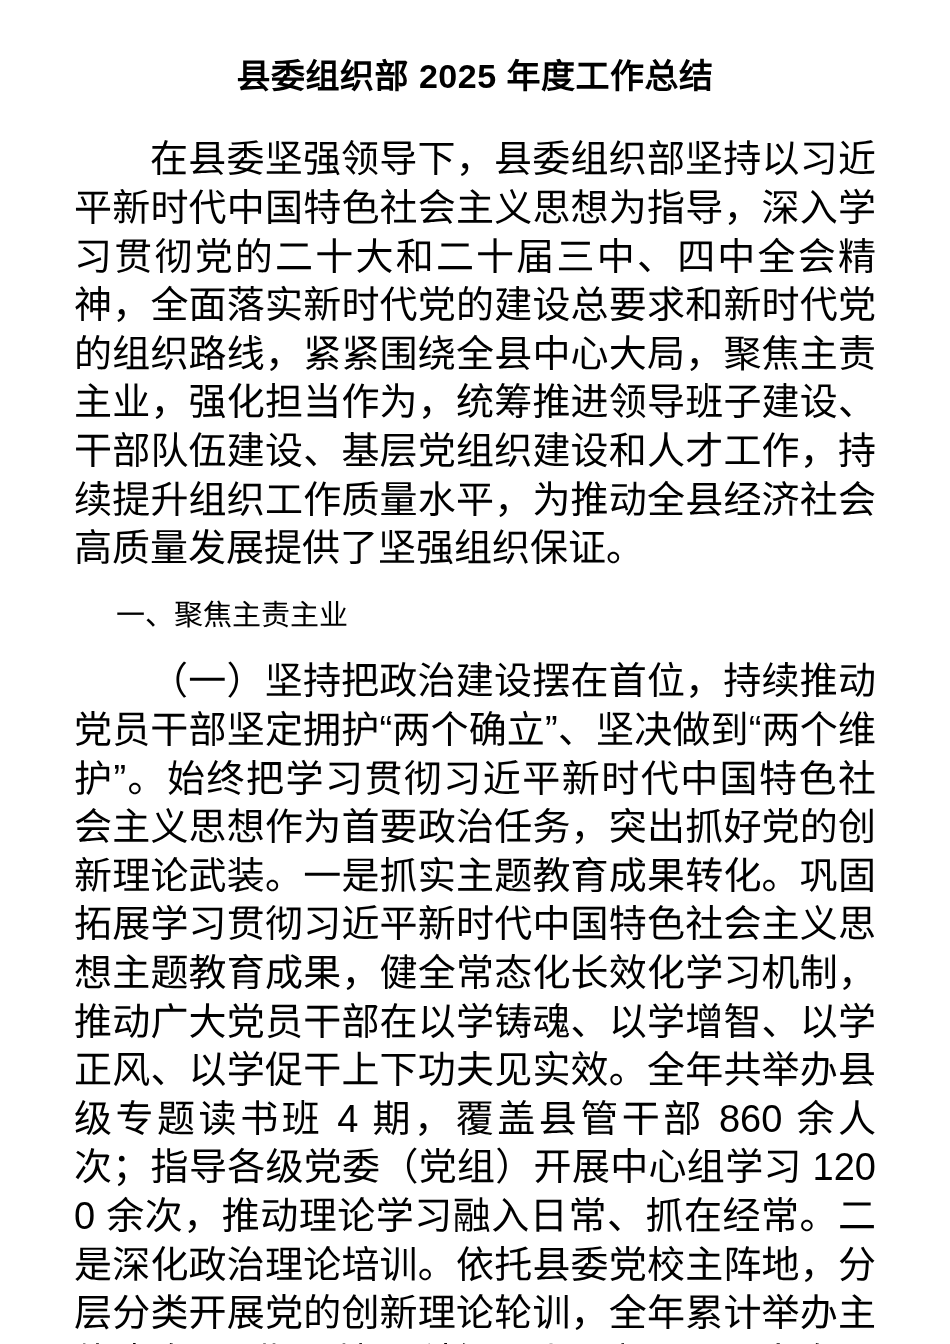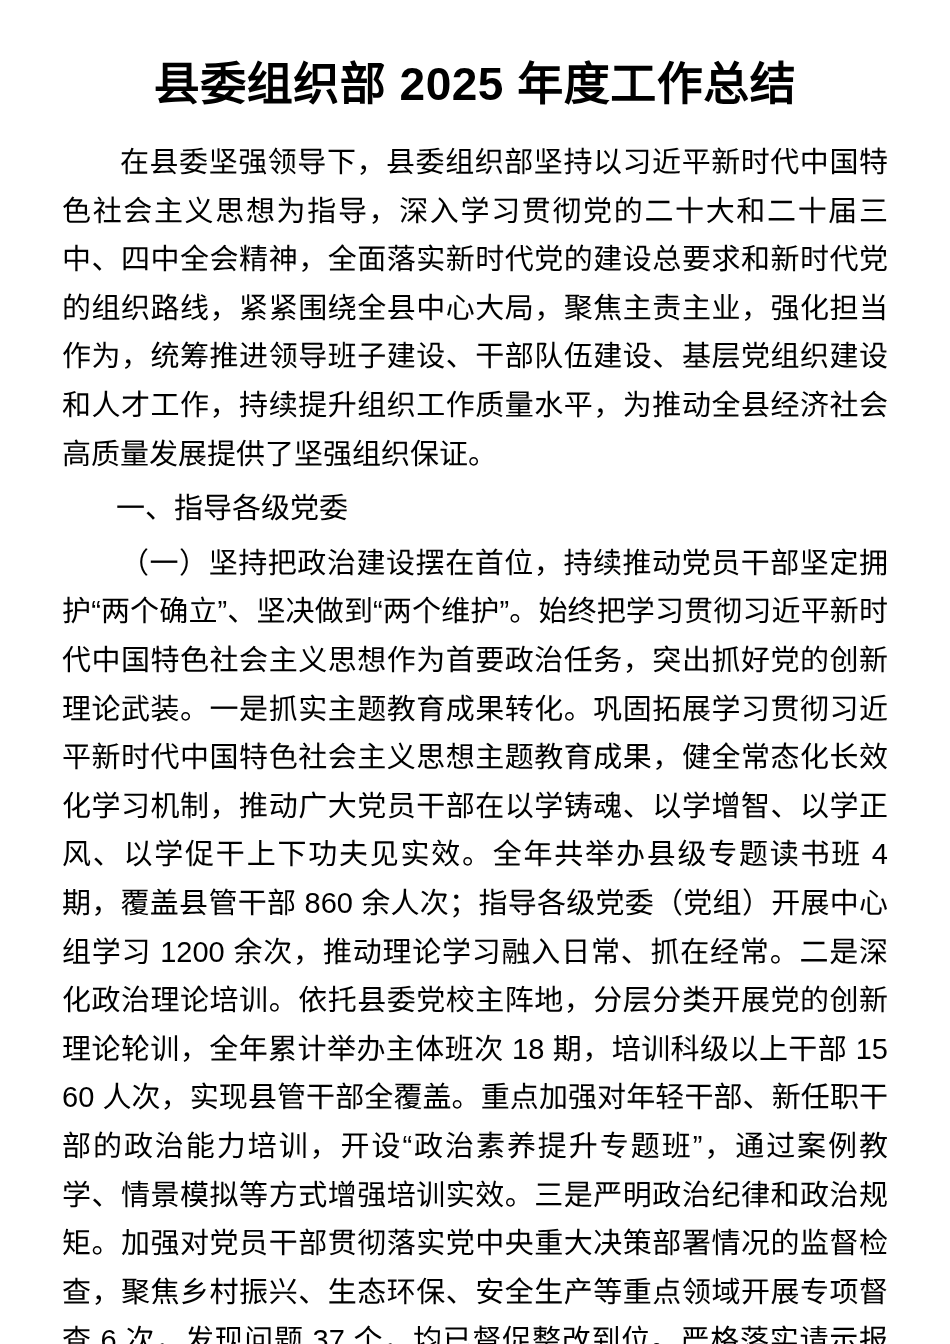--- a/index.html
+++ b/index.html
@@ -25,29 +25,29 @@
     position: absolute;
     left: 58px;
     top: 0;
     width: 834px;
   }
   .doc-title {
     margin: 0;
     padding-top: 56px;
     padding-bottom: 8px;
     text-align: center;
-    font-size: 46px;
+    font-size: 34px;
     font-weight: 700;
     line-height: 1.22;
     letter-spacing: 0.5px;
     white-space: nowrap;
   }
   .para {
-    margin: 4px;
-    font-size: 29px;
+    margin: 16px;
+    font-size: 38px;
     line-height: 48.6px;
     text-align: justify;
     text-align-last: left;
     text-justify: inter-ideograph;
     letter-spacing: 0px;
     word-break: break-all;
   }
   .para-indent {
     text-indent: 2em;
   }
@@ -75,20 +75,20 @@
   <div class="doc-body">
 
     <h1 class="doc-title">县委组织部 2025 年度工作总结</h1>
 
     <div class="gap-title"></div>
 
     <p class="para para-indent">在县委坚强领导下，县委组织部坚持以习近平新时代中国特色社会主义思想为指导，深入学习贯彻党的二十大和二十届三中、四中全会精神，全面落实新时代党的建设总要求和新时代党的组织路线，紧紧围绕全县中心大局，聚焦主责主业，强化担当作为，统筹推进领导班子建设、干部队伍建设、基层党组织建设和人才工作，持续提升组织工作质量水平，为推动全县经济社会高质量发展提供了坚强组织保证。</p>
 
     <div class="gap-sec"></div>
 
-    <p class="heading-num">一、指导各级党委</p>
+    <p class="heading-num">一、聚焦主责主业</p>
 
     <div class="gap-sec"></div>
 
     <p class="para para-indent"><span class="lead-strong">（一）坚持把政治建设摆在首位，持续推动党员干部坚定拥护“两个确立”、坚决做到“两个维护”。</span><span>始终把学习贯彻习近平新时代中国特色社会主义思想作为首要政治任务，突出抓好党的创新理论武装。一是抓实主题教育成果转化。巩固拓展学习贯彻习近平新时代中国特色社会主义思想主题教育成果，健全常态化长效化学习机制，推动广大党员干部在以学铸魂、以学增智、以学正风、以学促干上下功夫见实效。全年共举办县级专题读书班 4 期，覆盖县管干部 860 余人次；指导各级党委（党组）开展中心组学习 1200 余次，推动理论学习融入日常、抓在经常。二是深化政治理论培训。依托县委党校主阵地，分层分类开展党的创新理论轮训，全年累计举办主体班次 18 期，培训科级以上干部 1560 人次，实现县管干部全覆盖。重点加强对年轻干部、新任职干部的政治能力培训，开设“政治素养提升专题班”，通过案例教学、情景模拟等方式增强培训实效。三是严明政治纪律和政治规矩。加强对党员干部贯彻落实党中央重大决策部署情况的监督检查，聚焦乡村振兴、生态环保、安全生产等重点领域开展专项督查 6 次，发现问题 37 个，均已督促整改到位。严格落实请示报告制度，全年向市委组织部报告重要事项 23 项，确保政令畅通、令行禁止。</span></p>
 
   </div>
 </div>
 
 </body></html>

